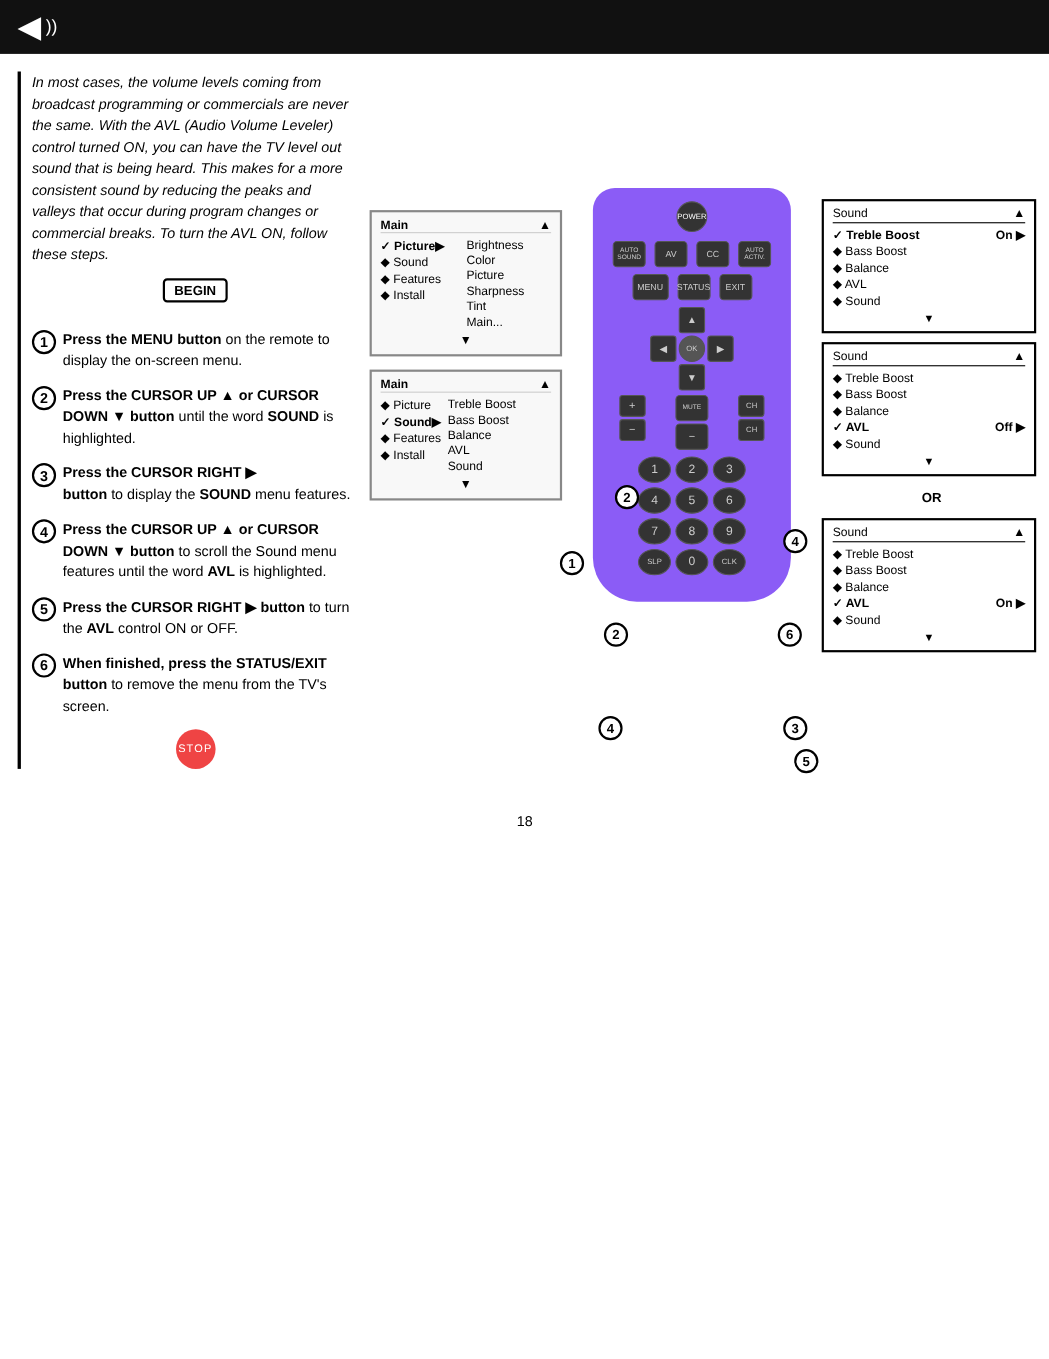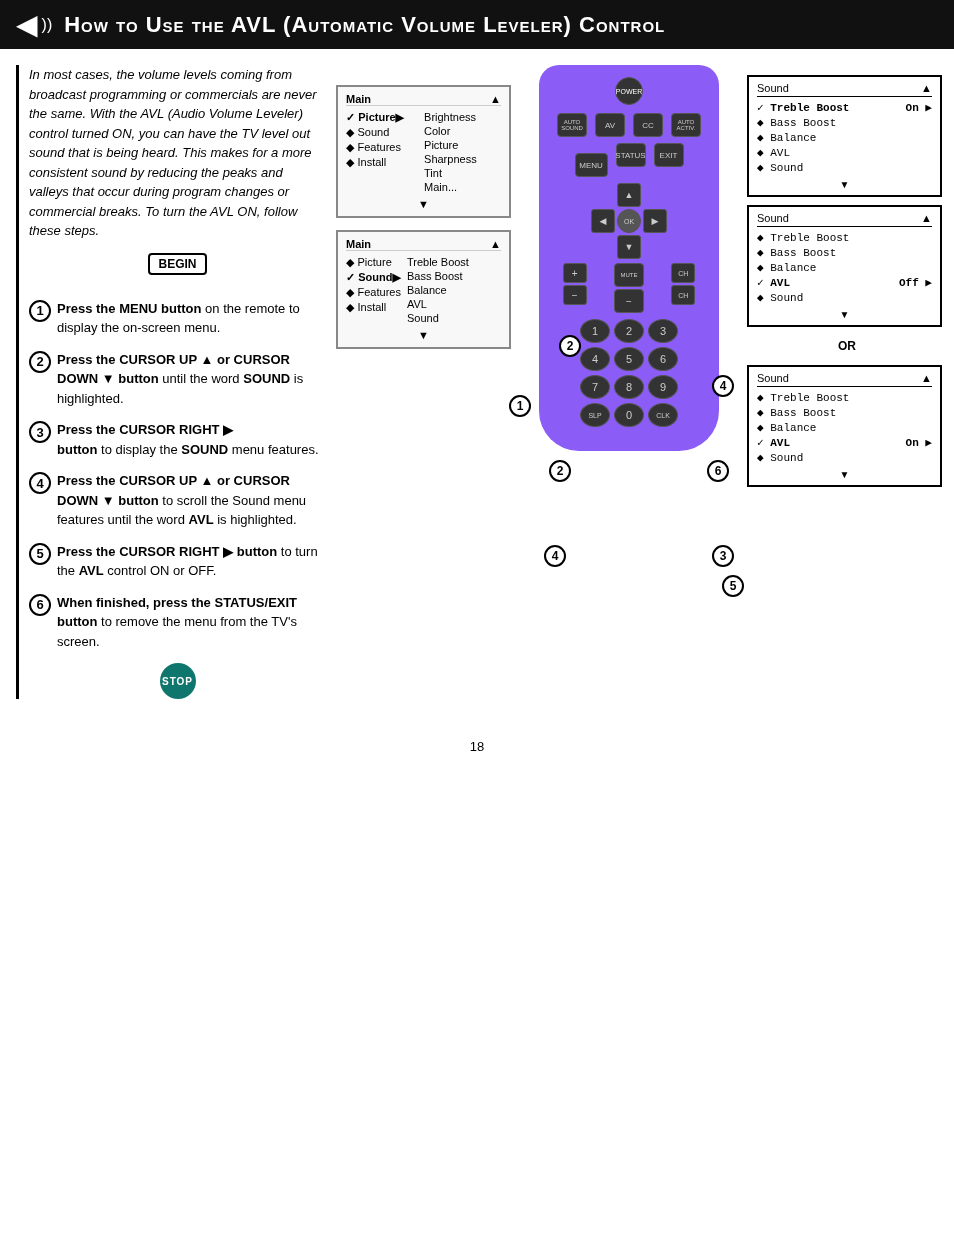--- a/index.html
+++ b/index.html
@@ -32,21 +32,21 @@
       font-weight: bold;
       font-variant: small-caps;
       letter-spacing: 1px;
     }
 
     
     .main-content {
       display: flex;
       padding: 16px;
       gap: 10px;
-      align-items: flex-start;
+      align-items: center;
     }
 
     
     .left-panel {
       width: 310px;
       flex-shrink: 0;
       border-left: 3px solid #000;
       padding-left: 10px;
     }
     .intro-text {
@@ -92,27 +92,27 @@
     }
     .stop-badge {
       display: flex;
       justify-content: center;
       margin-top: 8px;
     }
     .stop-circle {
       width: 36px;
       height: 36px;
       border-radius: 50%;
-      background: #0f766e;
+      background: #ef4444;
       color: #fff;
       display: flex;
       align-items: center;
       justify-content: center;
       font-size: 10px;
-      font-weight: bold;
+      font-weight: normal;
       letter-spacing: 1px;
     }
 
     
     .right-area {
       flex: 1;
       display: flex;
       flex-direction: column;
       align-items: center;
       position: relative;
@@ -213,21 +213,20 @@
       border: 1px solid #555;
       display: flex;
       align-items: center;
       justify-content: center;
       color: #ccc;
       font-size: 7px;
       text-align: center;
     }
     .remote-btn.wide {
       width: 33px;
-      margin-top: 10px;
     }
 
     .nav-cross {
       display: grid;
       grid-template-columns: 24px 24px 24px;
       grid-template-rows: 24px 24px 24px;
       gap: 2px;
       margin: 4px auto;
       width: fit-content;
     }
@@ -341,21 +340,20 @@
       border-bottom: 1px solid #000;
       margin-bottom: 3px;
       padding-bottom: 2px;
       font-size: 11px;
     }
     .menu-item {
       display: flex;
       justify-content: space-between;
       padding: 1px 0;
       font-size: 11px;
-      font-family: Liberation Mono, monospace;
     }
     .menu-item.highlighted {
       font-weight: bold;
     }
     .menu-bottom-arrow {
       text-align: center;
       margin-top: 4px;
       font-size: 10px;
     }
     .or-text {
@@ -374,21 +372,20 @@
     }
   </style>
 </head>
 <body>
 
 <div class="header">
   <div class="header-icon">
     <span style="font-size:28px; color:#fff;">◀</span>
     <span style="font-size:16px; color:#fff;">))</span>
   </div>
-  <div class="header-title">How to Use the AVL (Automatic Volume Leveler) Control</div>
 </div>
 
 <div class="main-content">
 
   <div class="left-panel">
     <p class="intro-text">In most cases, the volume levels coming from broadcast programming or commercials are never the same.  With the AVL (Audio Volume Leveler) control turned ON, you can have the TV level out sound that is being heard.  This makes for a more consistent sound by reducing the peaks and valleys that occur during program changes or commercial breaks.  To turn the AVL ON, follow these steps.</p>
 
     <div style="text-align:center; margin-bottom:12px;">
       <span class="begin-badge">BEGIN</span>
     </div>

